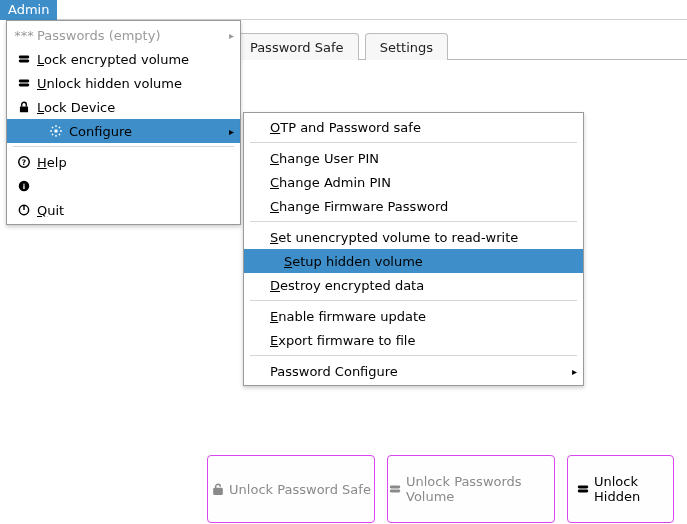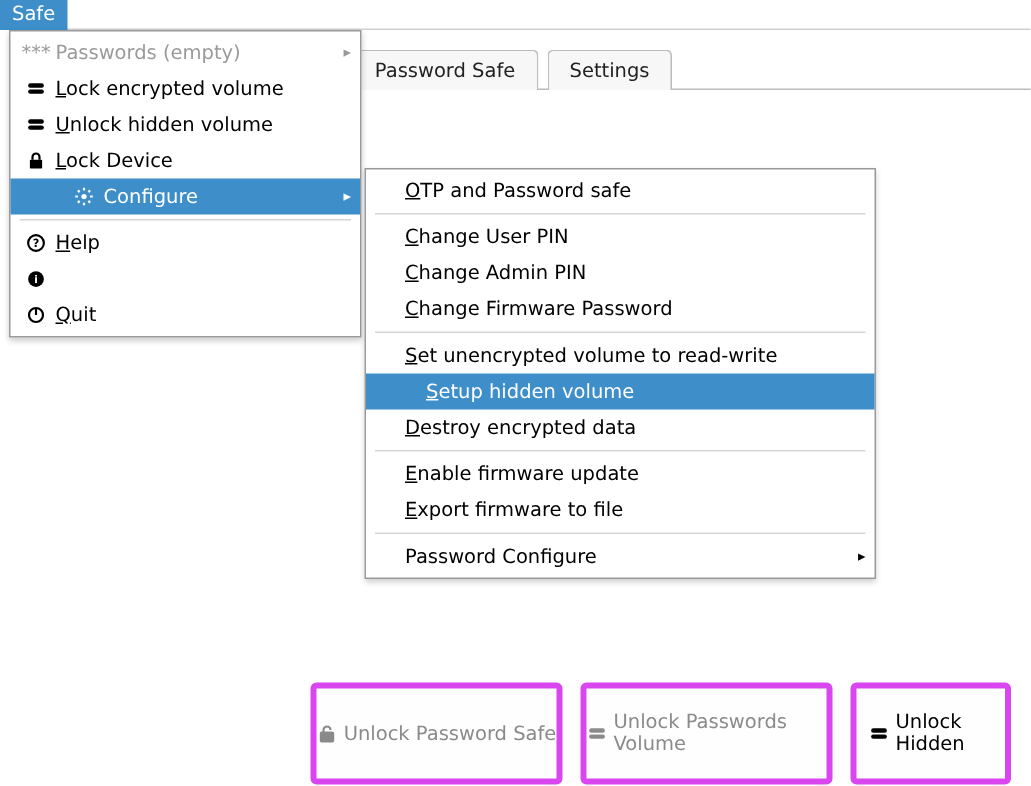--- a/index.html
+++ b/index.html
@@ -63,21 +63,21 @@
   
   .bottom-row {
     position: absolute;
     left: 207px;
     right: 0;
     top: 455px;
     display: flex;
     gap: 12px;
   }
   .big-btn {
-    border: 4px solid #d946ef;
+    border: 1px solid #d946ef;
     border-radius: 4px;
     height: 68px;
     width: 168px;
     display: flex;
     align-items: center;
     justify-content: center;
     gap: 4px;
     color: #8a8a8a;
     background: #fefefe;
     font-size: 13px;
@@ -97,21 +97,21 @@
   .menu-panel .item {
     display: flex;
     align-items: center;
     height: 24px;
     padding: 0 22px 0 8px;
     white-space: nowrap;
     color: #000;
     position: relative;
   }
   .menu-panel .item.disabled { color: #9a9a9a; }
-  .menu-panel .item.highlight { background: #3d8ec9; color: #ffffff; padding-left: 40px; }
+  .menu-panel .item.highlight { background: #3d8ec9; color: #000000; padding-left: 40px; }
   .menu-panel .item .ic {
     width: 18px;
     display: inline-flex;
     justify-content: center;
     margin-right: 4px;
     font-size: 13px;
   }
   .menu-panel .item .lbl u { text-decoration: underline; }
   .menu-panel .item .arrow {
     position: absolute;
@@ -128,21 +128,21 @@
   .menu2 { top: 112px; left: 243px; width: 341px; }
   .menu2 .item { padding-left: 26px; }
 
   
   svg.icon { width: 14px; height: 14px; display: block; }
 </style>
 </head>
 <body>
 
 <div class="menubar">
-  <span class="menu-btn">Safe</span>
+  <span class="menu-btn">Admin</span>
 </div>
 
 <div class="tabbar">
   <span class="tab hidden">Overview</span>
   <span class="tab">OTP General</span>
   <span class="tab">Password Safe</span>
   <span class="tab">Settings</span>
 </div>
 
 <div class="bottom-row">

